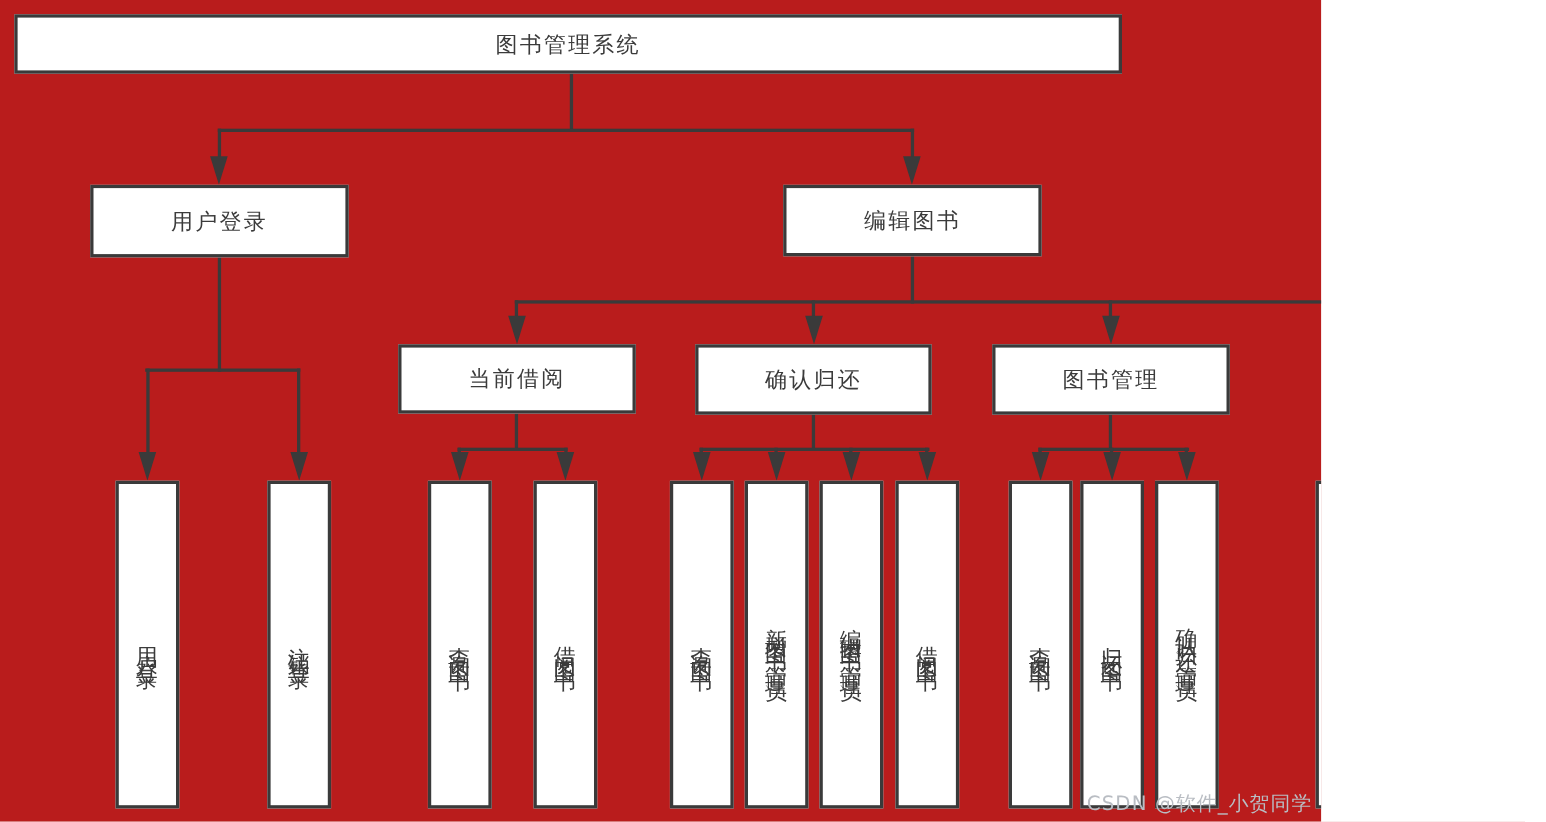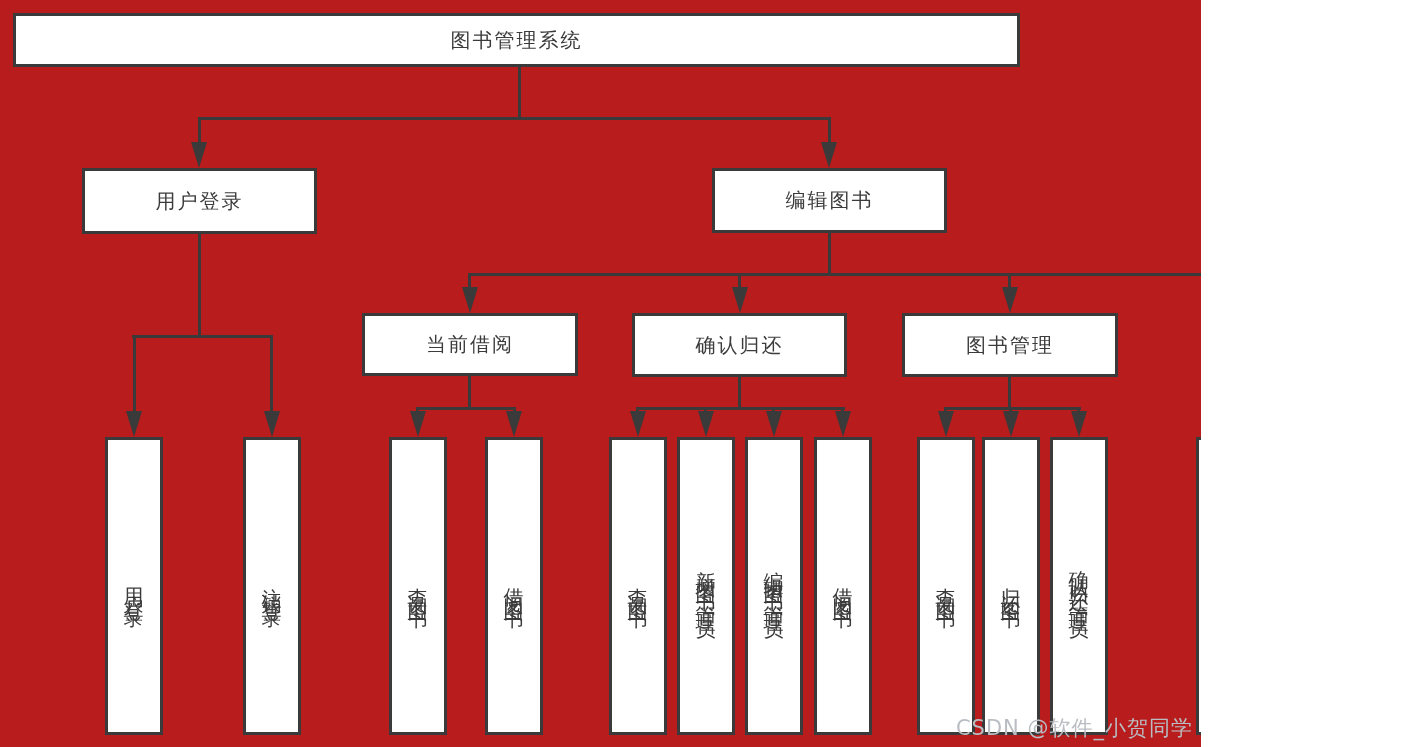--- a/index.html
+++ b/index.html
@@ -55,21 +55,21 @@
     width:0;height:0;
     border-left:8px solid transparent;
     border-right:8px solid transparent;
     border-top:26px solid var(--line);
     z-index:1;
   }
   .watermark{
     position:absolute;
     right:8px;
     bottom:5px;
-    font-size:21px;
+    font-size:18px;
     letter-spacing:1px;
     color:var(--wm);
     z-index:5;
     white-space:nowrap;
   }
 </style>
 </head>
 <body>
 
 <div class="canvas">

